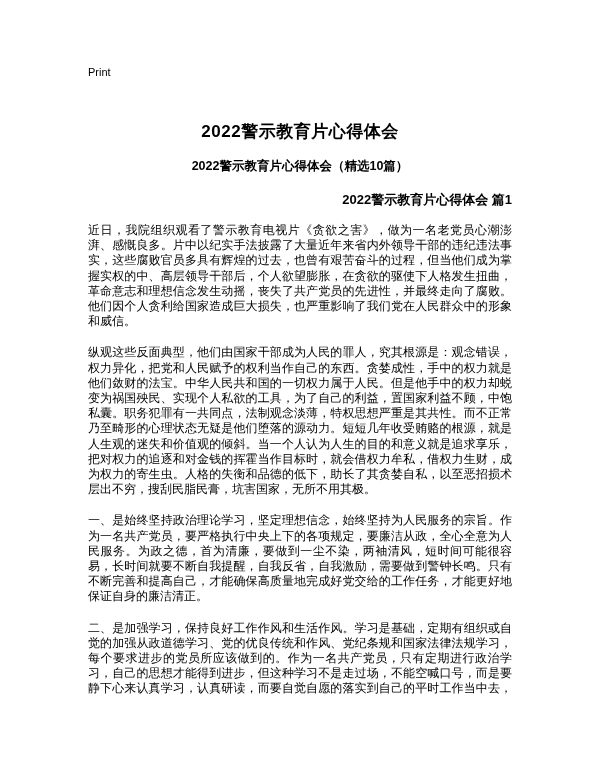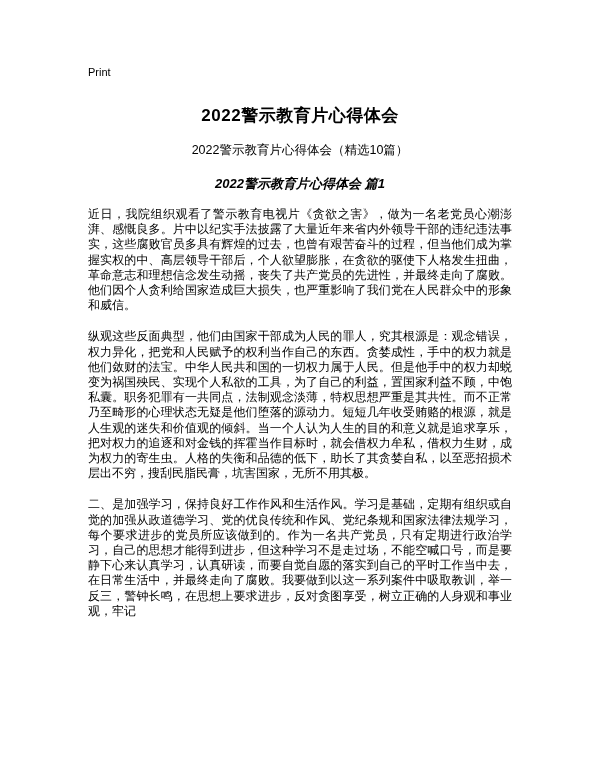--- a/index.html
+++ b/index.html
@@ -21,35 +21,34 @@
     font-size: 11px;
     color: #000000;
     margin-bottom: 26px;
     display: inline-block;
     cursor: pointer;
   }
   .doc-title {
     font-size: 17px;
     font-weight: bold;
     text-align: center;
-    margin: 0 0 15px 0;
+    margin: 16px 0 15px 0;
     letter-spacing: 0.5px;
   }
   .doc-subtitle {
     font-size: 12.5px;
-    font-weight: normal;
+    font-weight: bold;
     text-align: center;
     margin: 0 0 16px 0;
   }
   .section-heading {
     font-size: 13px;
     font-weight: bold;
-    text-align: center;
+    text-align: right;
     margin: 0 0 14px 0;
-    font-style: italic;
   }
   .body-para {
     font-size: 12px;
     line-height: 15.2px;
     text-align: justify;
     margin: 12px 0 16px 0;
     word-break: break-all;
   }
 </style>
 </head>
@@ -63,16 +62,17 @@
 
   <div class="doc-subtitle">2022警示教育片心得体会（精选10篇）</div>
 
   <div class="section-heading">2022警示教育片心得体会 篇1</div>
 
   <p class="body-para">近日，我院组织观看了警示教育电视片《贪欲之害》，做为一名老党员心潮澎湃、感慨良多。片中以纪实手法披露了大量近年来省内外领导干部的违纪违法事实，这些腐败官员多具有辉煌的过去，也曾有艰苦奋斗的过程，但当他们成为掌握实权的中、高层领导干部后，个人欲望膨胀，在贪欲的驱使下人格发生扭曲，革命意志和理想信念发生动摇，丧失了共产党员的先进性，并最终走向了腐败。他们因个人贪利给国家造成巨大损失，也严重影响了我们党在人民群众中的形象和威信。</p>
 
   <p class="body-para">纵观这些反面典型，他们由国家干部成为人民的罪人，究其根源是：观念错误，权力异化，把党和人民赋予的权利当作自己的东西。贪婪成性，手中的权力就是他们敛财的法宝。中华人民共和国的一切权力属于人民。但是他手中的权力却蜕变为祸国殃民、实现个人私欲的工具，为了自己的利益，置国家利益不顾，中饱私囊。职务犯罪有一共同点，法制观念淡薄，特权思想严重是其共性。而不正常乃至畸形的心理状态无疑是他们堕落的源动力。短短几年收受贿赂的根源，就是人生观的迷失和价值观的倾斜。当一个人认为人生的目的和意义就是追求享乐，把对权力的追逐和对金钱的挥霍当作目标时，就会借权力牟私，借权力生财，成为权力的寄生虫。人格的失衡和品德的低下，助长了其贪婪自私，以至恶招损术层出不穷，搜刮民脂民膏，坑害国家，无所不用其极。</p>
 
 
+  <p class="body-para">一、是始终坚持政治理论学习，坚定理想信念，始终坚持为人民服务的宗旨。作为一名共产党员，要严格执行中央上下的各项规定，要廉洁从政，全心全意为人民服务。为政之德，首为清廉，要做到一尘不染，两袖清风，短时间可能很容易，长时间就要不断自我提醒，自我反省，自我激励，需要做到警钟长鸣。只有不断完善和提高自己，才能确保高质量地完成好党交给的工作任务，才能更好地保证自身的廉洁清正。</p>
 
   <p class="body-para">二、是加强学习，保持良好工作作风和生活作风。学习是基础，定期有组织或自觉的加强从政道德学习、党的优良传统和作风、党纪条规和国家法律法规学习，每个要求进步的党员所应该做到的。作为一名共产党员，只有定期进行政治学习，自己的思想才能得到进步，但这种学习不是走过场，不能空喊口号，而是要静下心来认真学习，认真研读，而要自觉自愿的落实到自己的平时工作当中去，在日常生活中，并最终走向了腐败。我要做到以这一系列案件中吸取教训，举一反三，警钟长鸣，在思想上要求进步，反对贪图享受，树立正确的人身观和事业观，牢记</p>
 
 </div>
 
 </body></html>

